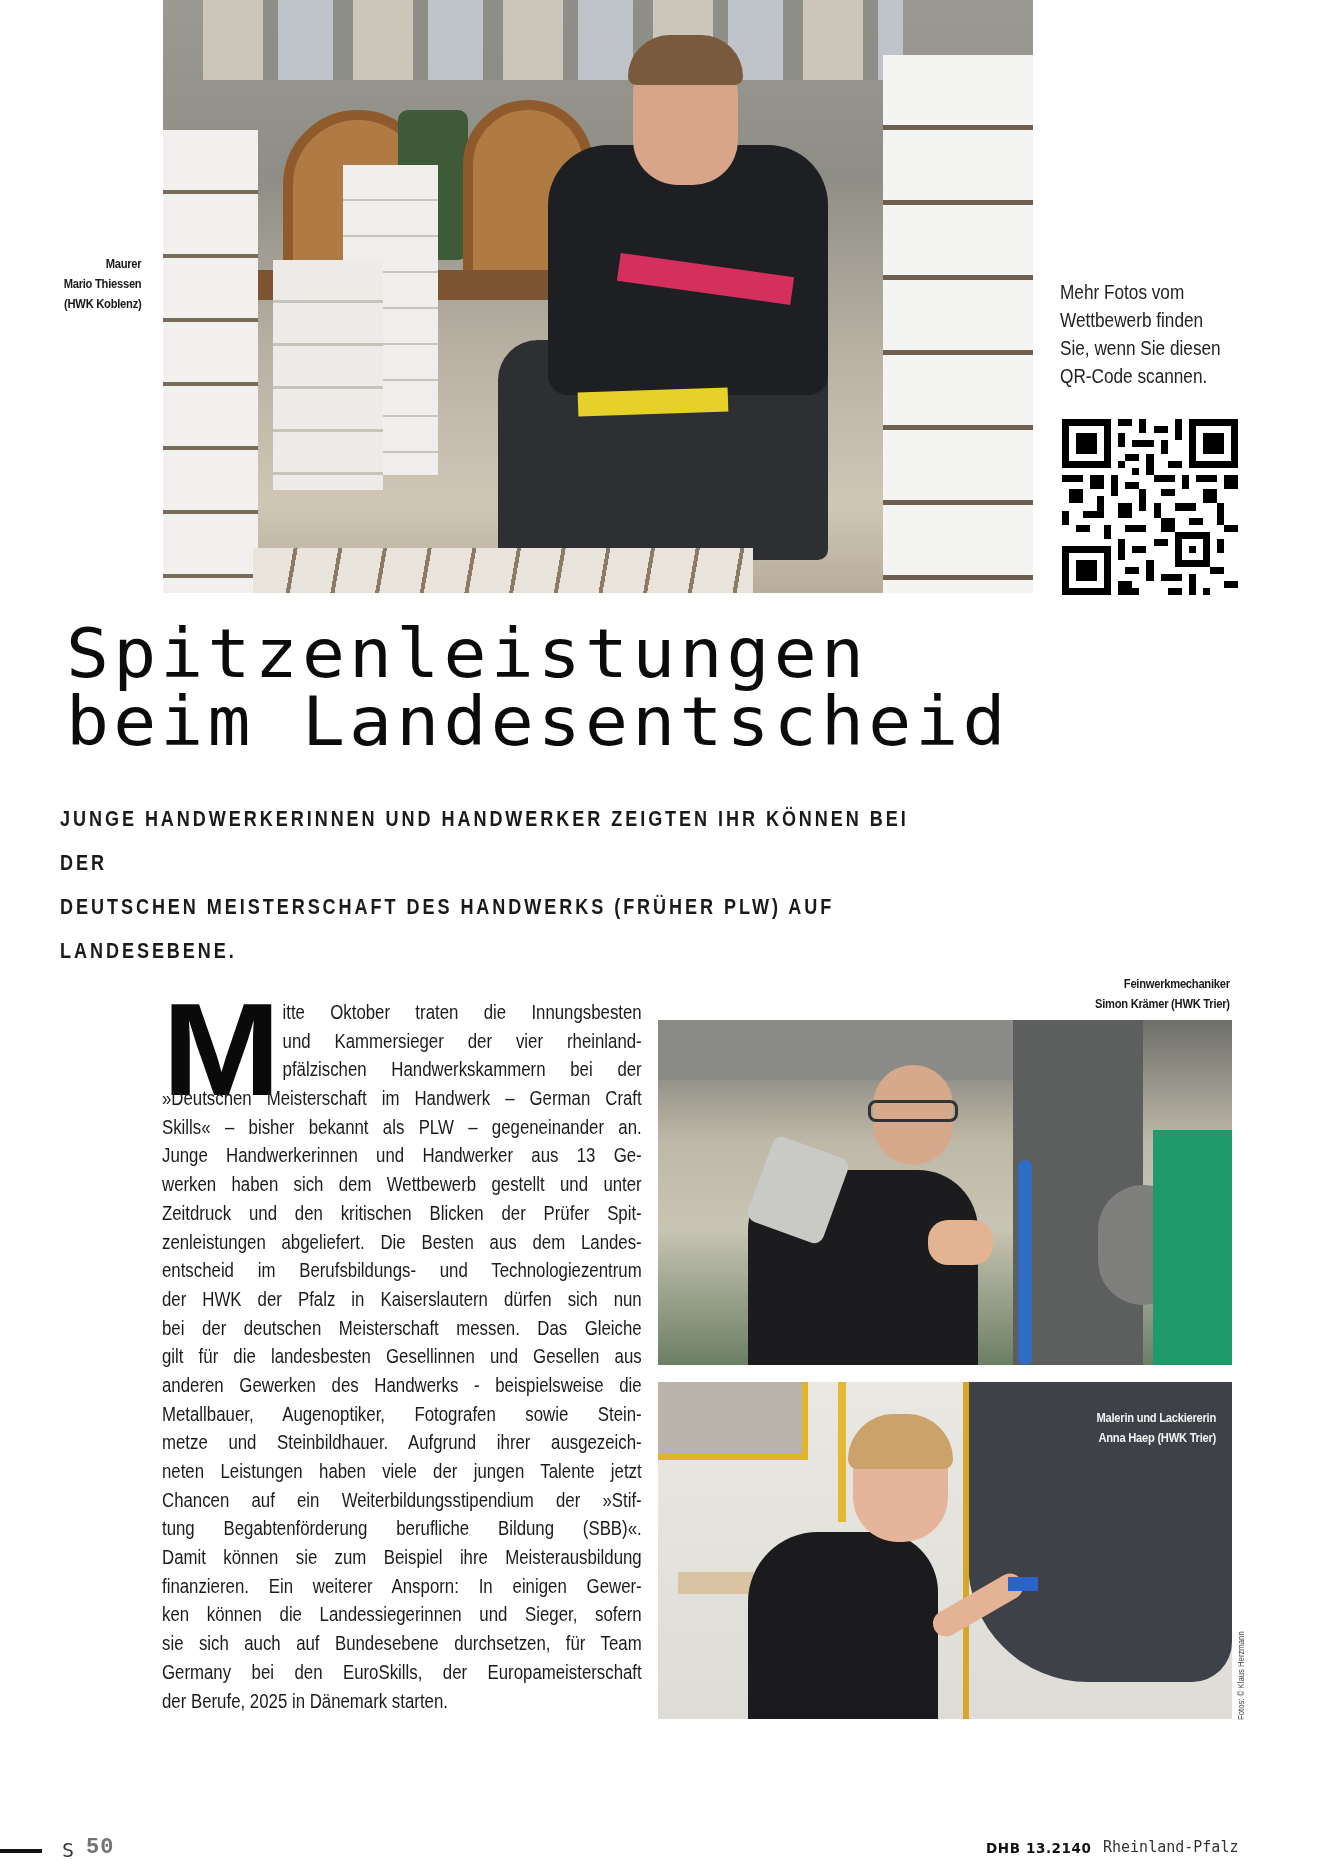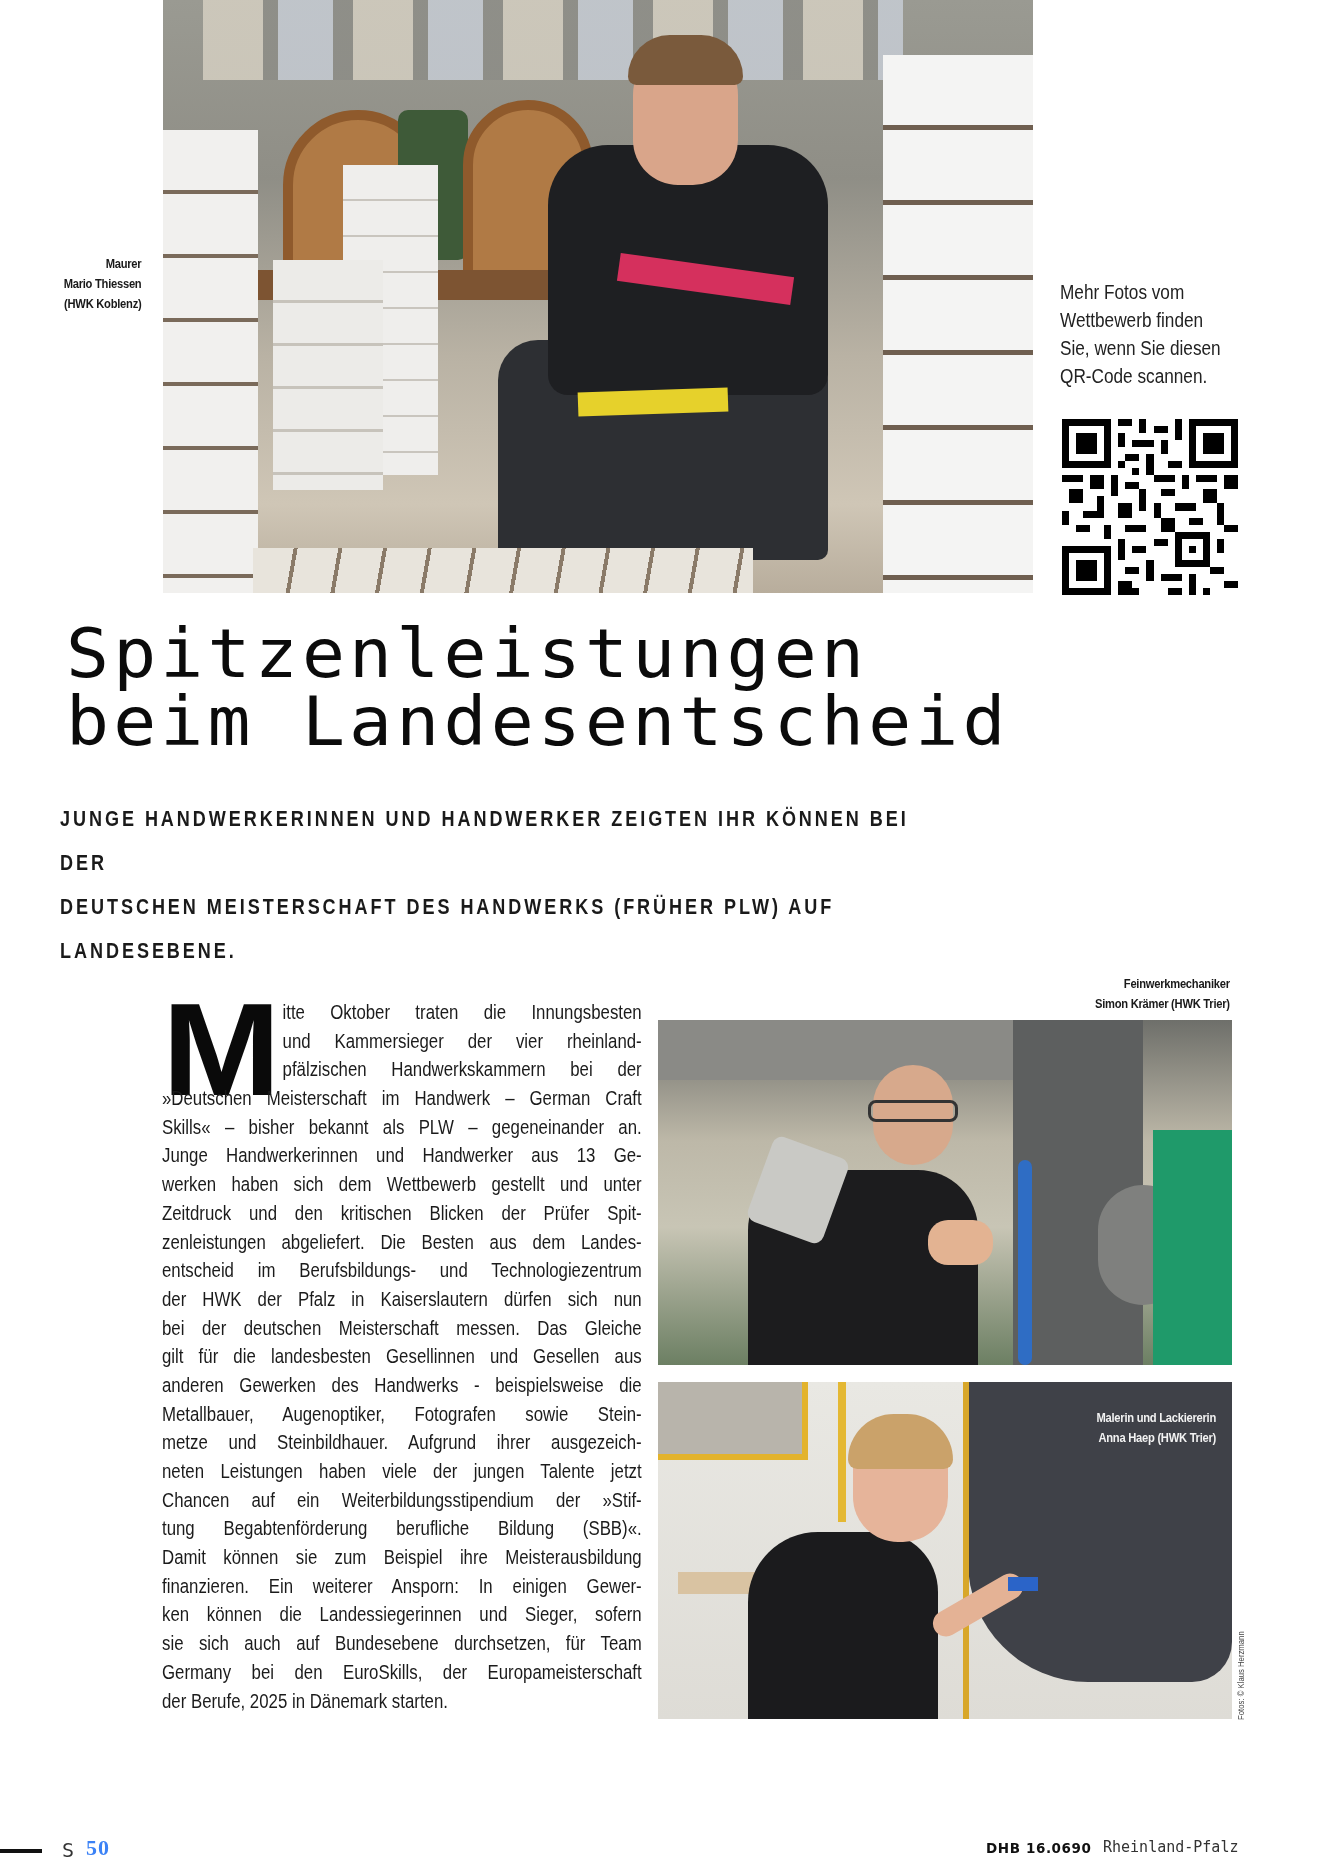--- a/index.html
+++ b/index.html
@@ -97,21 +97,21 @@
   #body-text .line.indent { padding-left: 147px; }
   #body-text .line.last { text-align-last: left; }
 
   
   #photo-credit { position: absolute; left: 1236px; top: 1720px; font-size: 9px; color: #444;
     transform: rotate(-90deg); transform-origin: left top; white-space: nowrap; transform: rotate(-90deg) scaleX(0.86); }
 
   
   #footer-rule { position: absolute; left: 0; top: 1849px; width: 42px; height: 4px; background: #111; }
   #page-prefix { position: absolute; left: 62px; top: 1838px; font-family: "DejaVu Sans Mono", monospace; font-size: 20px; color: #333; }
-  #page-number { position: absolute; left: 86px; top: 1835px; font-family: Liberation Serif, serif; font-weight: bold; font-size: 22px; color: #3b82f6; letter-spacing: 1px; }
+  #page-number { position: absolute; left: 86px; top: 1835px; font-family: Liberation Mono, monospace; font-weight: bold; font-size: 22px; color: #737373; letter-spacing: 1px; }
   #issue-label { position: absolute; left: 986px; top: 1840px; font-family: "DejaVu Sans", sans-serif; font-weight: bold; font-size: 13.5px; color: #111; letter-spacing: 0.6px; }
   #region-label { position: absolute; left: 1103px; top: 1838px; font-family: "DejaVu Sans Mono", monospace; font-size: 15px; color: #333; }
 </style>
 </head>
 <body>
 
 <div class="photo" id="photo-mason">
   <div class="layer posters"></div>
   <div class="layer wheel1"></div>
   <div class="layer cloth"></div>
@@ -289,14 +289,14 @@
 <div class="caption" id="caption-painter">
   <div>Malerin und Lackiererin</div>
   <div>Anna Haep (HWK Trier)</div>
 </div>
 
 <div id="photo-credit">Fotos: © Klaus Herzmann</div>
 
 <div id="footer-rule"></div>
 <span id="page-prefix">S</span>
 <span id="page-number">50</span>
-<span id="issue-label">DHB 16.0690</span>
+<span id="issue-label">DHB 13.2140</span>
 <span id="region-label">Rheinland-Pfalz</span>
 
 </body></html>

